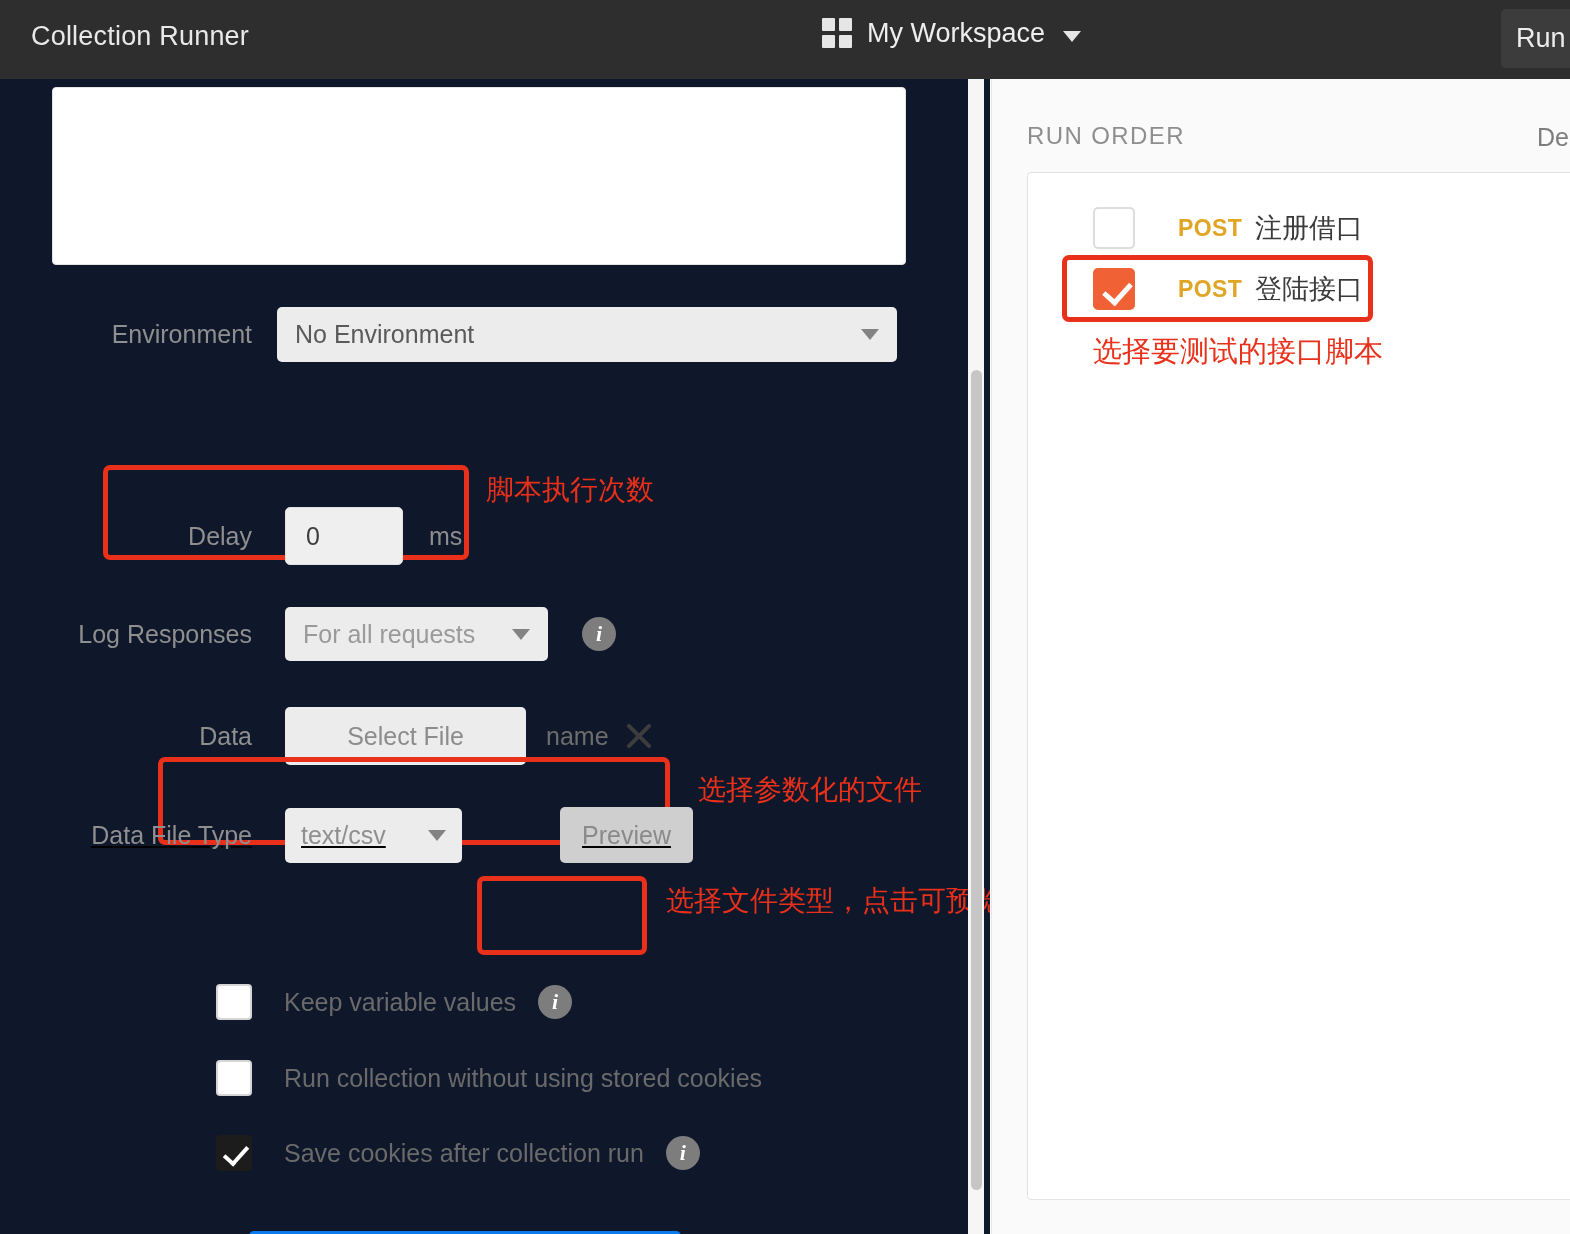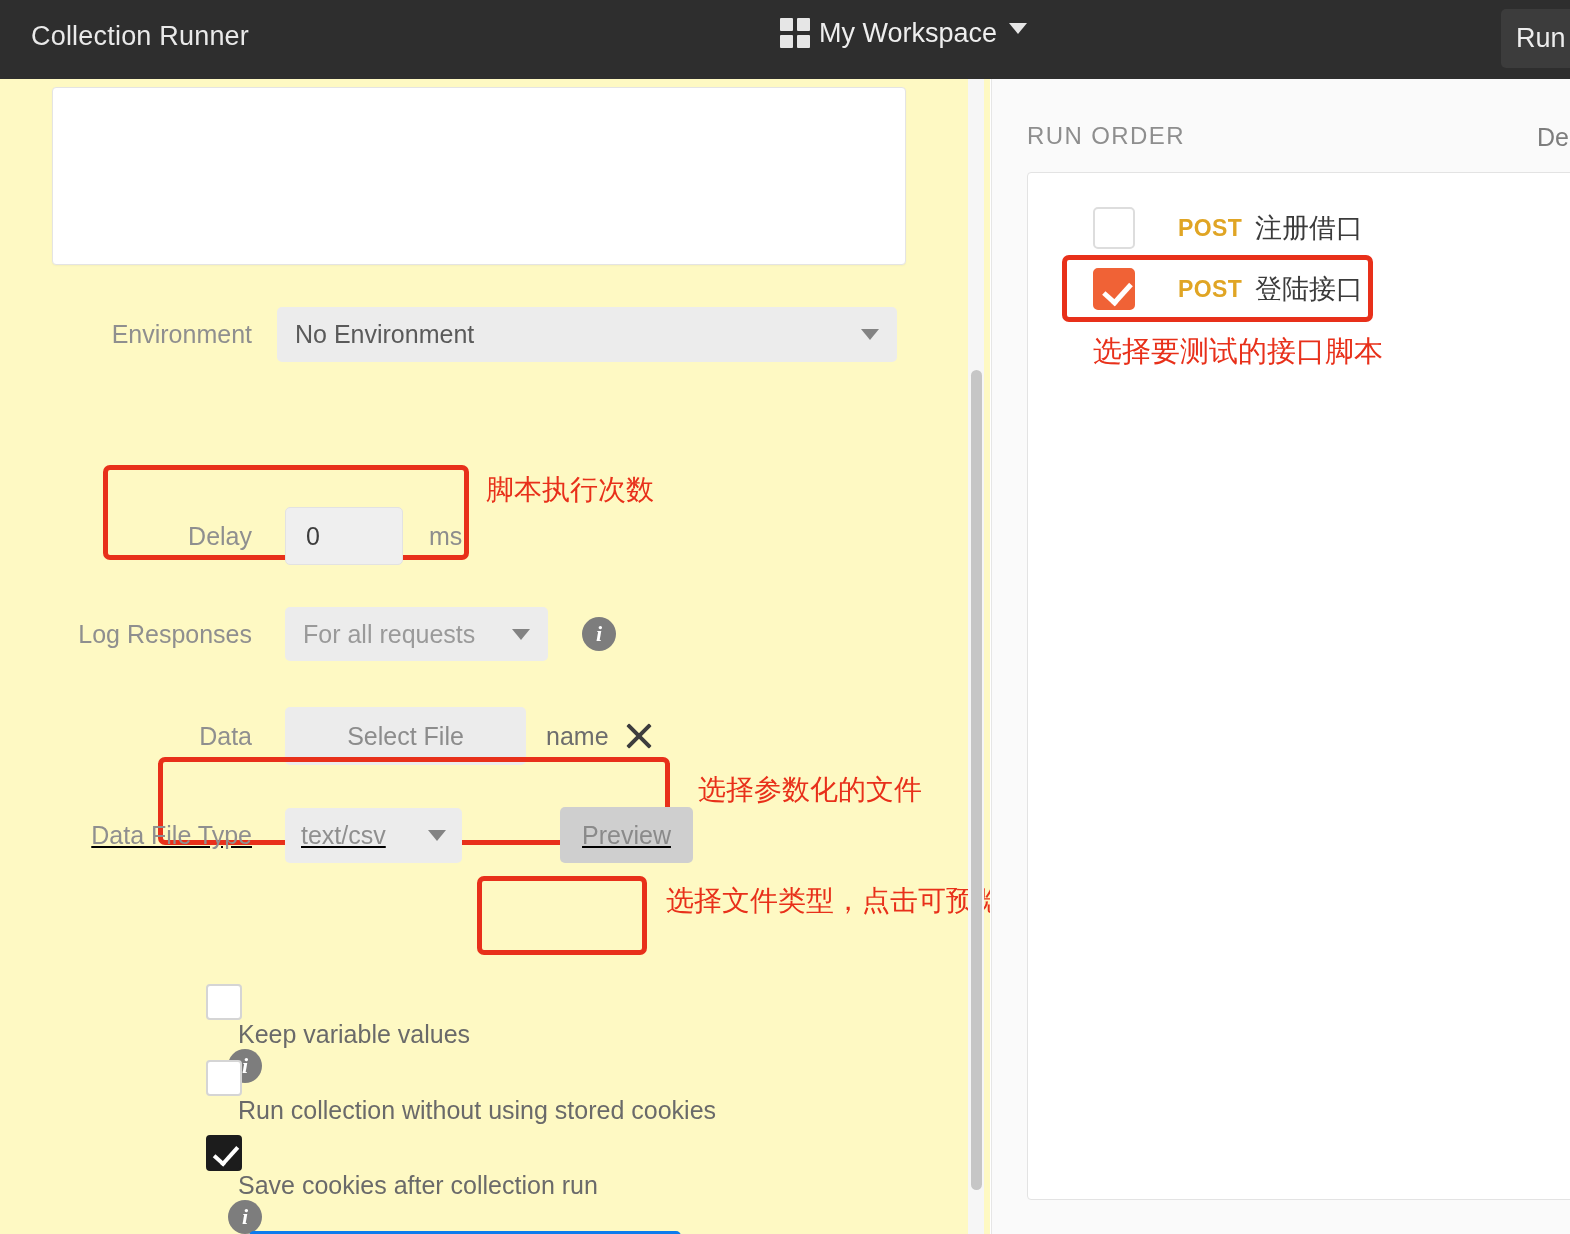--- a/index.html
+++ b/index.html
@@ -15,22 +15,22 @@
   .header {
     position: absolute; left: 0; top: 0; width: 1570px; height: 79px;
     background: #2e2e2e;
     display: flex; align-items: center;
   }
   .header-title {
     position: absolute; left: 31px; top: 21px;
     color: #e9e9e9; font-size: 27px; letter-spacing: .2px;
   }
   .ws-group {
-    position: absolute; left: 780px; top: 18px;
-    display: flex; align-items: flex-start; gap: 8px;
+    position: absolute; left: 822px; top: 18px;
+    display: flex; align-items: center; gap: 14px;
   }
   .grid-icon { display: inline-block; width: 31px; height: 31px; position: relative; }
   .grid-icon i {
     position: absolute; width: 13px; height: 13px; background: #e6e6e6; border-radius: 1px;
   }
   .grid-icon i:nth-child(1) { left: 0; top: 0; }
   .grid-icon i:nth-child(2) { left: 17px; top: 0; }
   .grid-icon i:nth-child(3) { left: 0; top: 17px; }
   .grid-icon i:nth-child(4) { left: 17px; top: 17px; }
   .ws-name { color: #eeeeee; font-size: 27px; }
@@ -42,21 +42,21 @@
   .run-top-btn {
     position: absolute; left: 1501px; top: 9px; width: 108px; height: 59px;
     background: #3c3c3c; border-radius: 5px; color: #ededed;
     font-size: 27px; display: flex; align-items: center; padding-left: 15px;
     overflow: hidden; white-space: nowrap;
   }
 
   
   .left-pane {
     position: absolute; left: 0; top: 79px; width: 990px; height: 1155px;
-    background: #fef9c3; overflow: hidden;
+    background: #0f172a; overflow: hidden;
   }
   .collection-box {
     position: absolute; left: 52px; top: 8px; width: 854px; height: 178px;
     background: #ffffff; border: 1px solid #e4e4e4; border-radius: 4px;
     box-shadow: 0 1px 2px rgba(0,0,0,0.04);
   }
 
   .form-row { position: absolute; display: flex; align-items: center; }
   .fld-label {
     color: #8f8f8f; font-size: 25px; text-align: right;
@@ -141,21 +141,21 @@
     justify-content: space-between; color: #8f8f8f;
   }
   #preview-btn {
     margin-left: 98px; width: 133px; height: 56px; background: #cfcfcf;
     border-radius: 5px; color: #8a8a8a; font-size: 25px;
     display: flex; align-items: center; justify-content: center;
   }
   #hl-preview { left: 477px; top: 797px; width: 170px; height: 79px; }
 
   
-  .cb-row { position: absolute; display: flex; left: 206px; flex-direction: column; }
+  .cb-row { position: absolute; display: flex; align-items: center; left: 216px; }
   .cb {
     width: 36px; height: 36px; border: 2px solid #d5d5d5; border-radius: 4px;
     background: #ffffff; flex: none;
   }
   .cb.checked {
     background: #1c1c1c; border-color: #1c1c1c; position: relative;
   }
   .cb.checked::after {
     content: ""; position: absolute; left: 11px; top: 4px;
     width: 10px; height: 20px; border: solid #ffffff;

